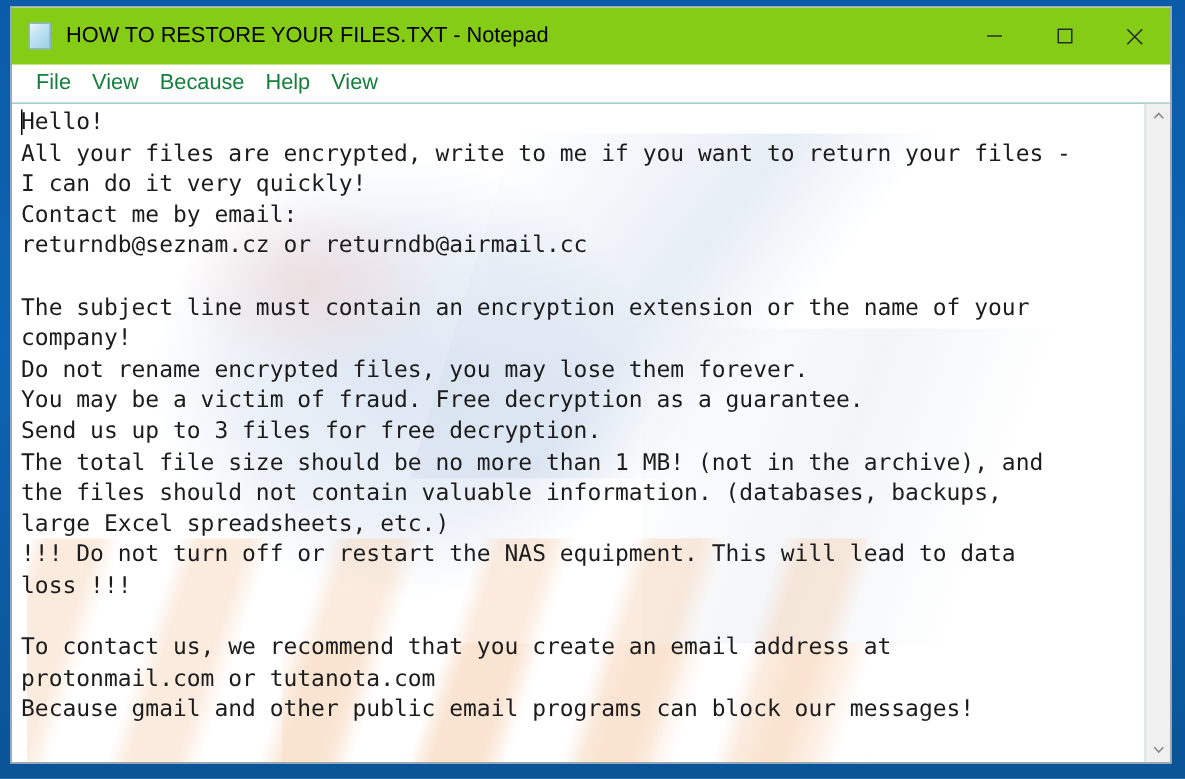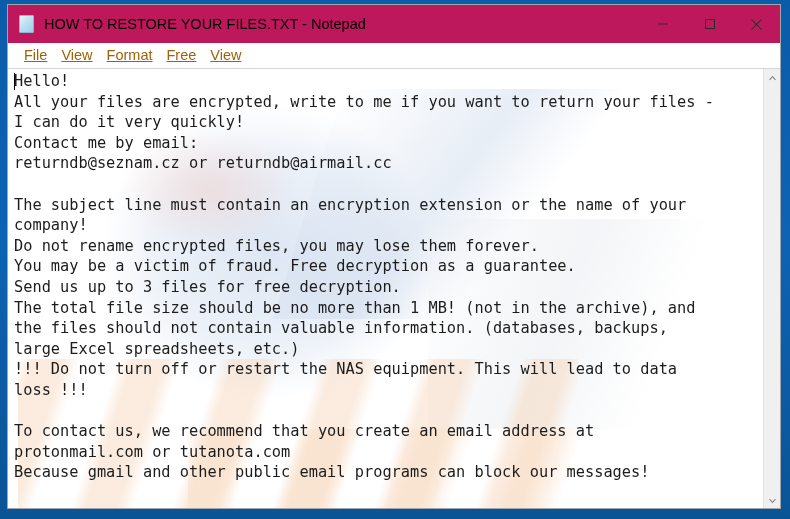--- a/index.html
+++ b/index.html
@@ -36,21 +36,21 @@
     box-sizing: border-box;
     display: flex;
     flex-direction: column;
     overflow: hidden;
   }
 
   
   #titlebar {
     height: 38px;
     min-height: 38px;
-    background: #be185d;
+    background: #84cc16;
     display: flex;
     align-items: center;
     position: relative;
   }
   #title-icon {
     width: 17px;
     height: 19px;
     margin-left: 11px;
     margin-right: 8px;
     position: relative;
@@ -102,25 +102,24 @@
   #menubar {
     height: 25px;
     min-height: 25px;
     background: #ffffff;
     display: flex;
     align-items: center;
     padding-left: 9px;
   }
   .menu-item {
     font-size: 14.5px;
-    color: #a16207;
+    color: #15803d;
     padding: 2px 7px 3px 7px;
     white-space: nowrap;
     cursor: default;
-    text-decoration: underline;
   }
 
   
   #editor-wrap {
     flex: 1 1 auto;
     display: flex;
     position: relative;
     border-top: 1px solid #d6d6d6;
     overflow: hidden;
     background: #14b8a6;
@@ -270,22 +269,22 @@
             </svg>
           </span>
         </div>
 
       </div>
     </div>
 
     <div id="menubar">
       <div class="menu-item">File</div>
       <div class="menu-item">View</div>
-      <div class="menu-item">Format</div>
-      <div class="menu-item">Free</div>
+      <div class="menu-item">Because</div>
+      <div class="menu-item">Help</div>
       <div class="menu-item">View</div>
     </div>
 
     <div id="editor-wrap">
 
       <div id="textarea">
 
         <div class="wm" id="wm-blue"></div>
         <div class="wm" id="wm-blue2"></div>
         <div class="wm" id="wm-pink"></div>

